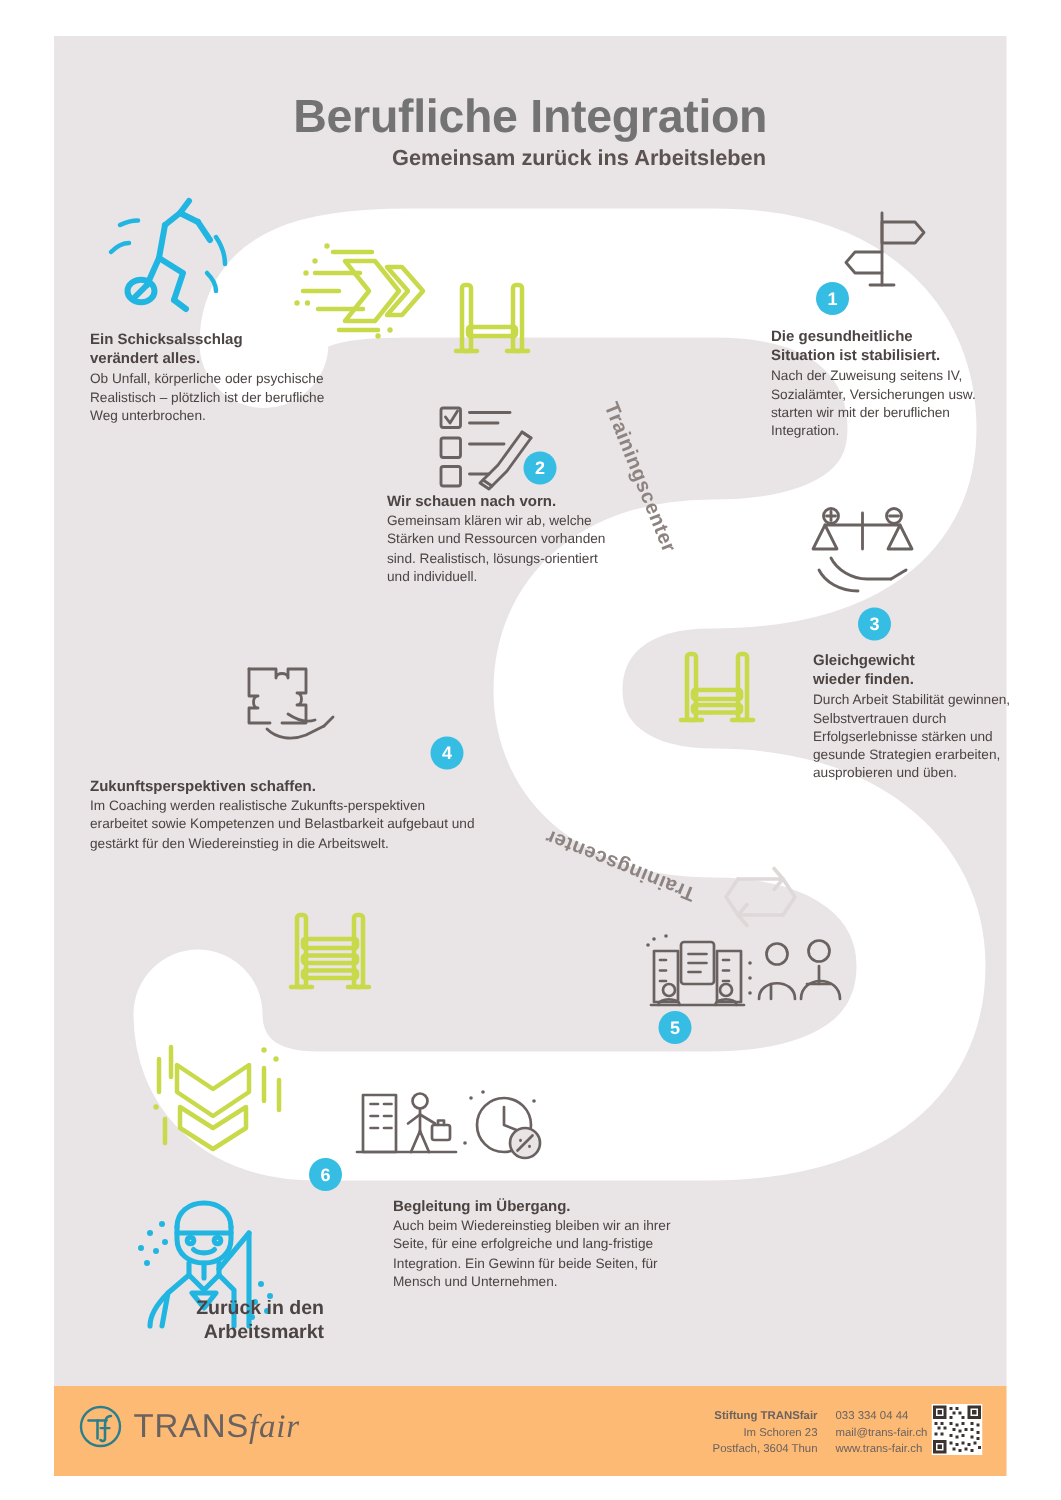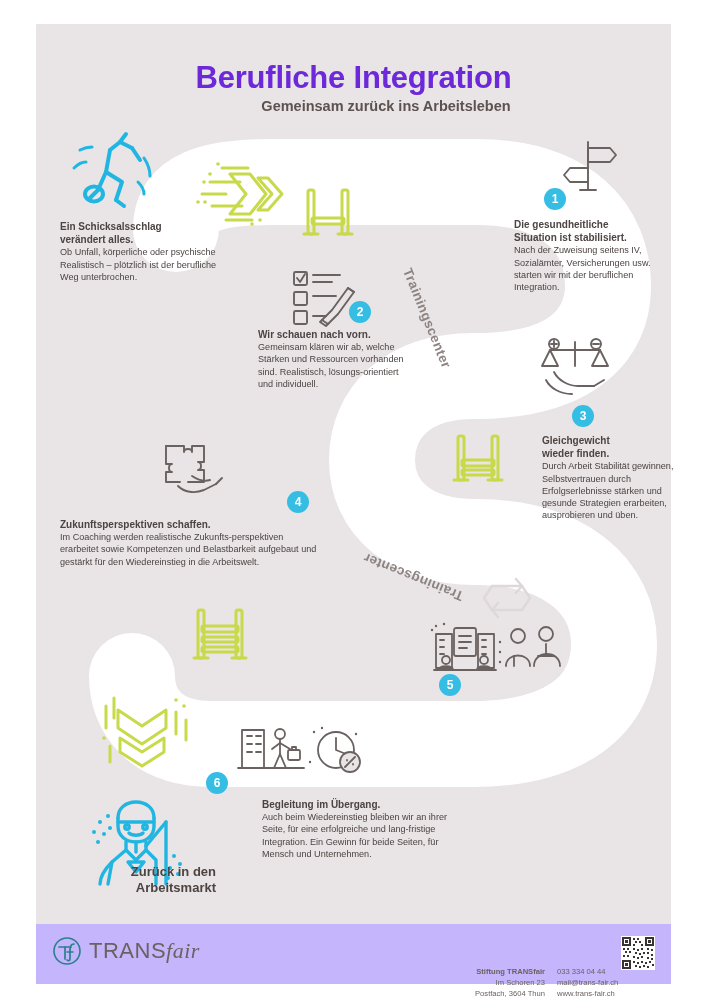--- a/index.html
+++ b/index.html
@@ -17,28 +17,28 @@
   .canvas {
     position: absolute;
     left: 36px; top: 24px;
     width: 635px; height: 900px;
     background: #e9e4e5;
   }
   .footer {
     position: absolute;
     left: 36px; top: 924px;
     width: 635px; height: 60px;
-    background: #c4b5fd;
+    background: #fdba74;
   }
 
   
   .title {
     position: absolute; left: 0; top: 36px; width: 635px;
     text-align: center;
-    font-size: 31px; font-weight: bold; color: #6d28d9;
+    font-size: 31px; font-weight: bold; color: #737373;
     letter-spacing: -0.2px;
   }
   .subtitle {
     position: absolute; left: 0; top: 74px; width: 700px;
     text-align: center;
     font-size: 14.5px; font-weight: bold; color: #5c5250;
   }
 
   
   .pathsvg { position: absolute; left: 0; top: 0; width: 635px; height: 900px; }
@@ -77,21 +77,21 @@
     white-space: nowrap;
     letter-spacing: 0.4px;
   }
 
   
   .logo { position: absolute; left: 16px; top: 12px; display: flex; align-items: center; gap: 7px; }
   .logo-text { font-size: 22px; color: #6a6260; letter-spacing: 0.5px; }
   .logo-text .fairpart { font-style: italic; font-family: "Liberation Serif", serif; color: #6a6260; }
   .contact {
     position: absolute; top: 14px;
-    font-size: 7.6px; color: #6a6260; line-height: 1.45; margin-top: 28px;
+    font-size: 7.6px; color: #6a6260; line-height: 1.45;
   }
   .contact.c1 { left: 403px; width: 106px; text-align: right; }
   .contact.c1 .strong { font-weight: bold; }
   .contact.c2 { left: 521px; width: 96px; text-align: left; }
   .qr { position: absolute; left: 585px; top: 12px; width: 34px; height: 34px; }
 </style>
 </head>
 <body>
 
 <div id="poster">

